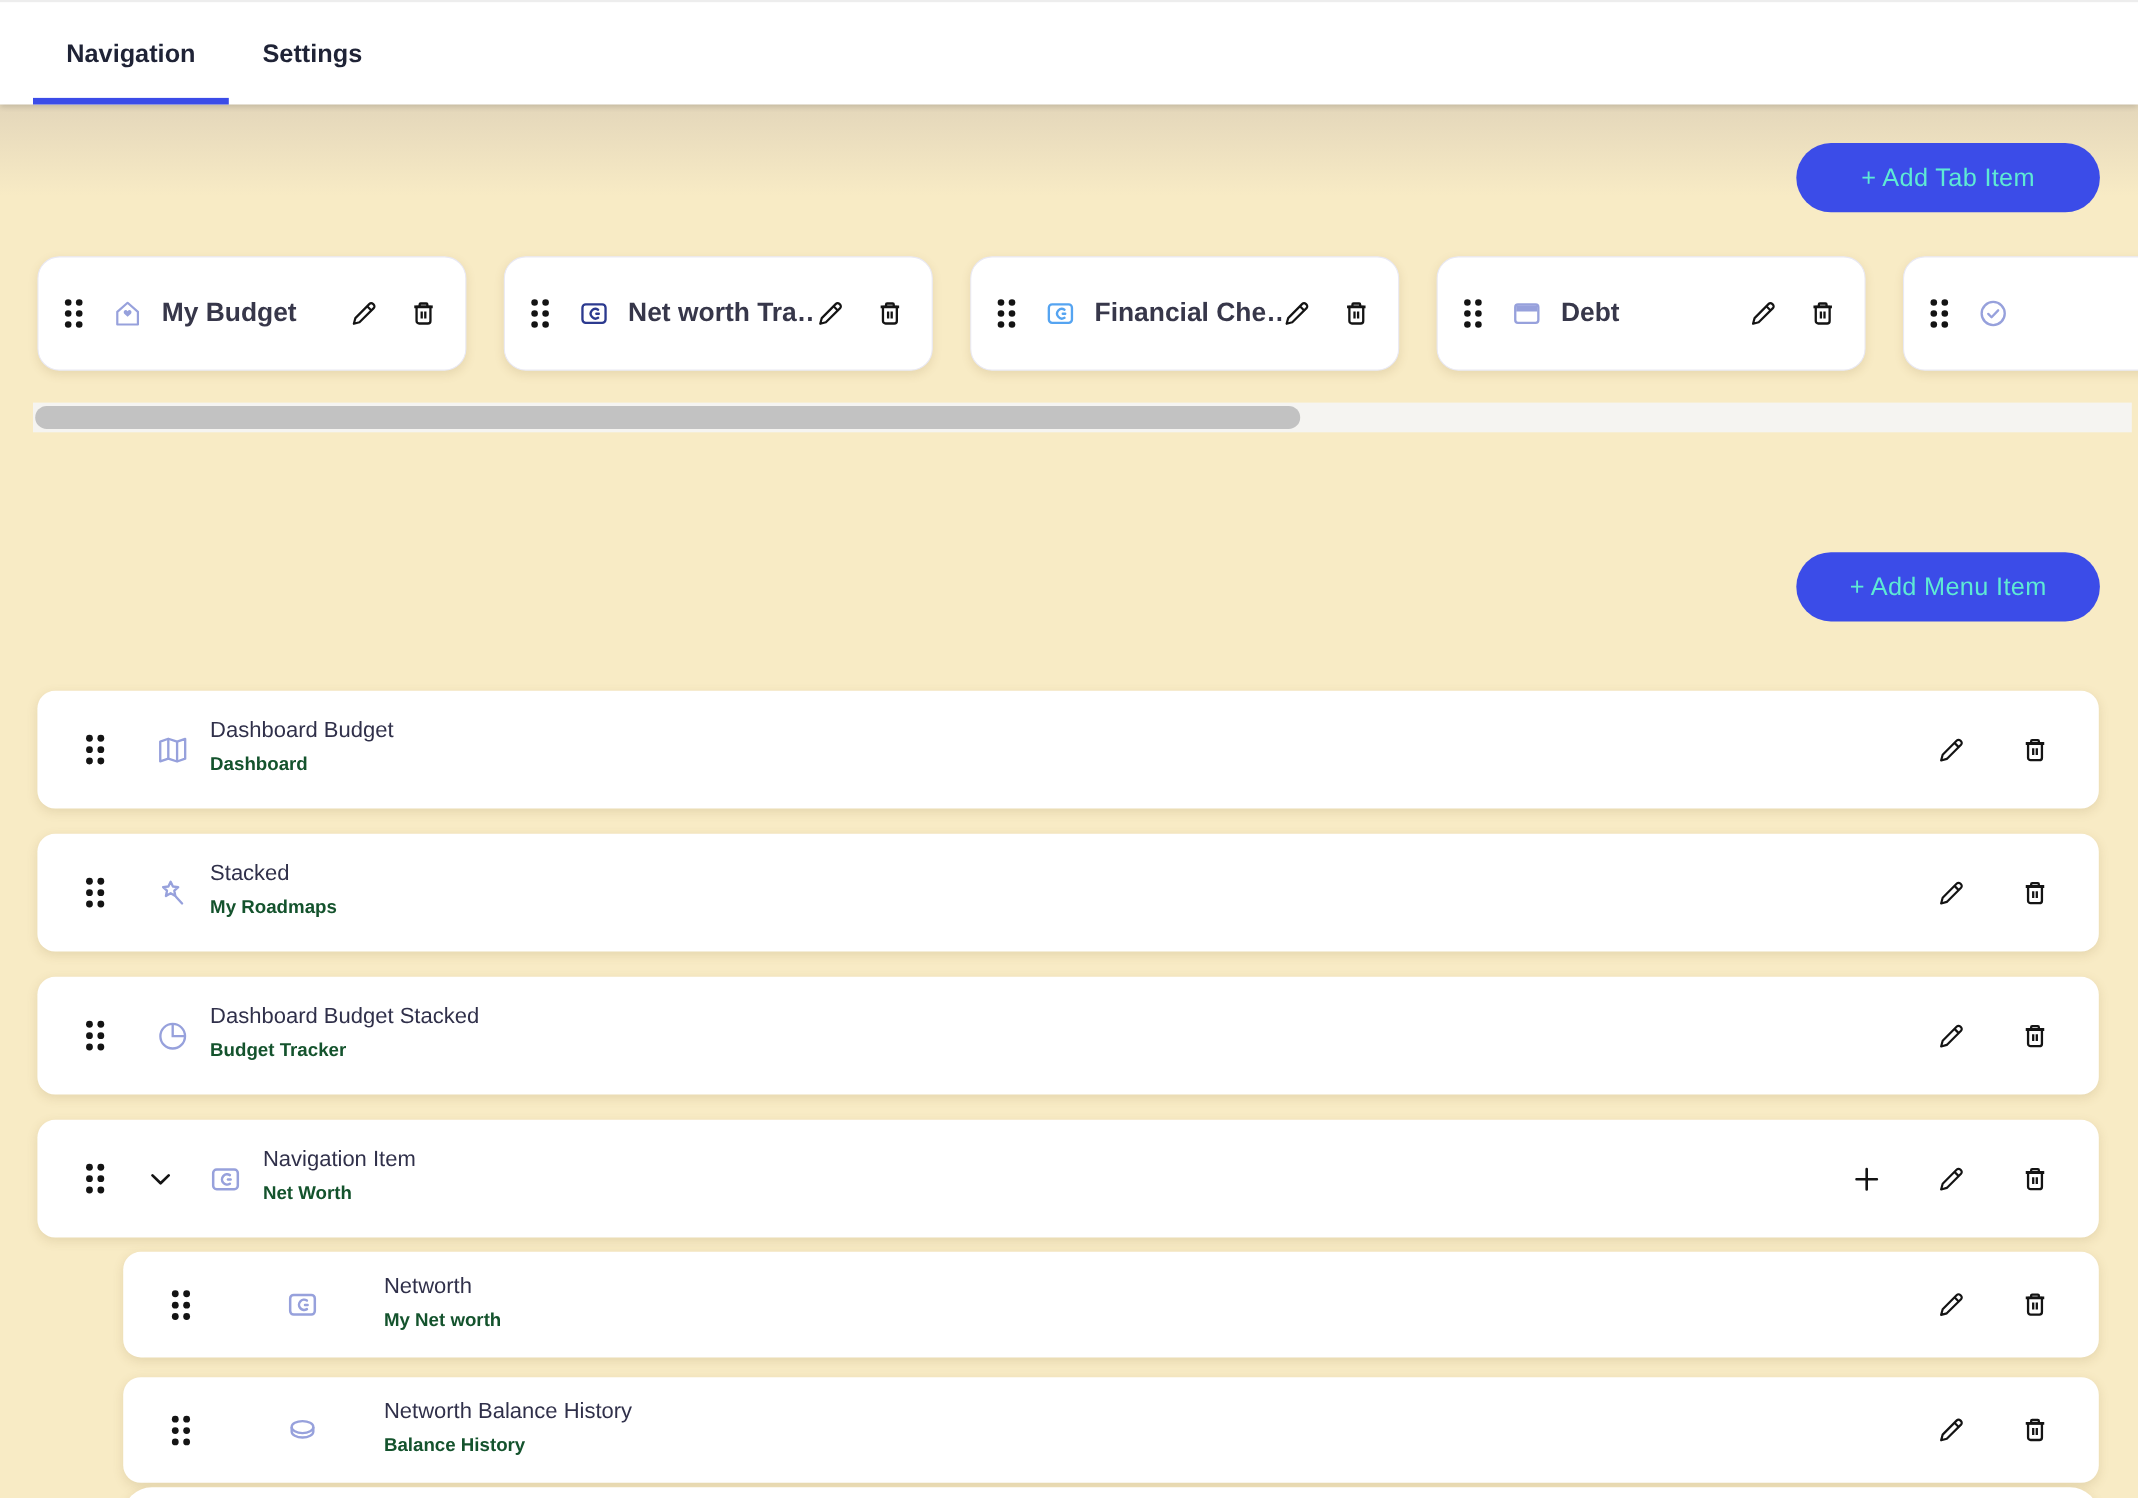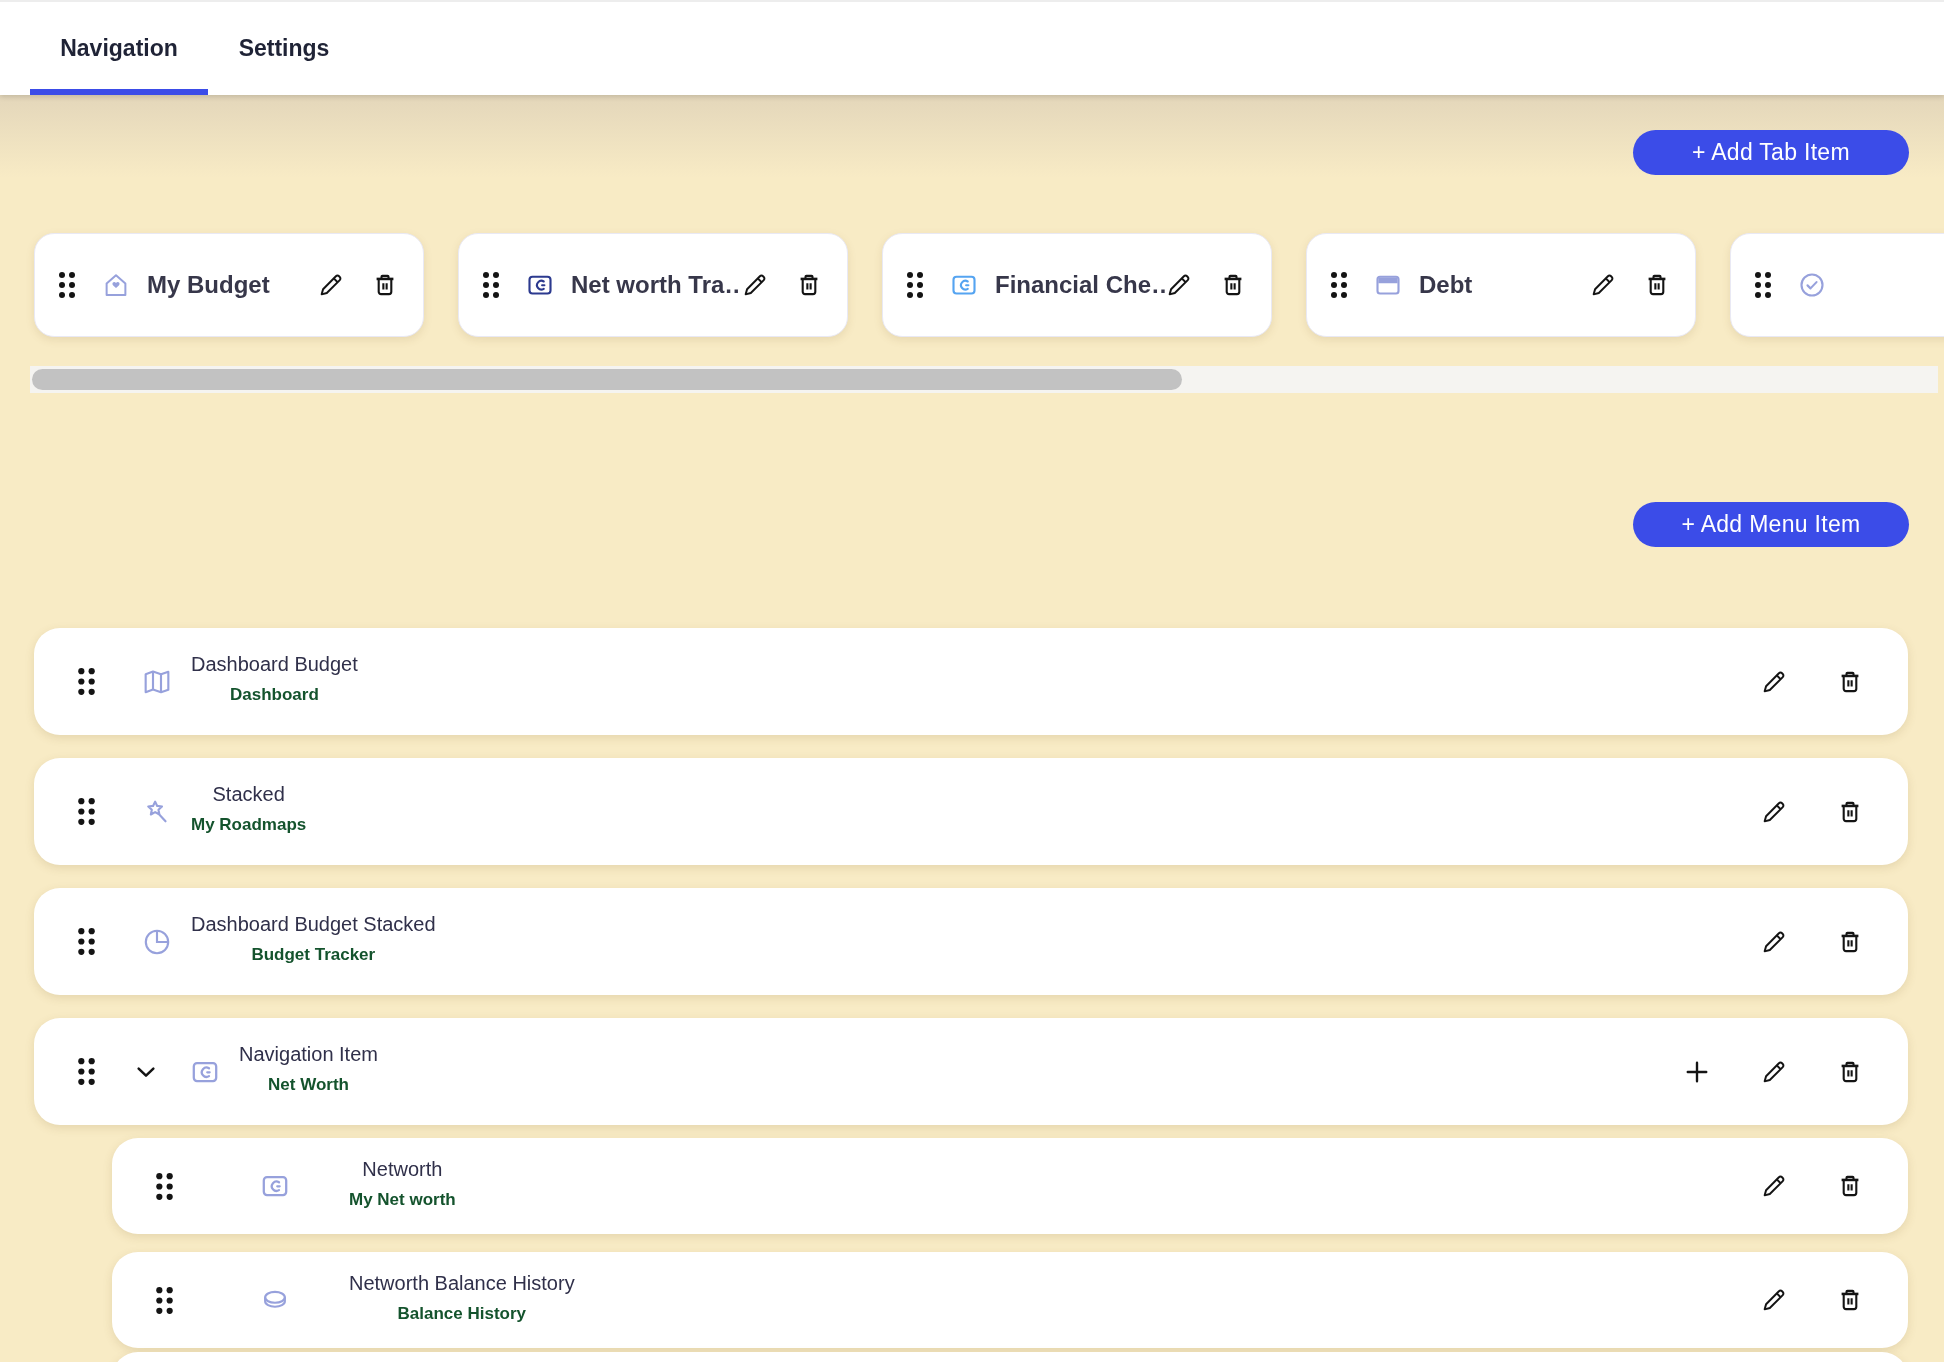--- a/index.html
+++ b/index.html
@@ -12,45 +12,45 @@
           display:flex;align-items:stretch;padding-left:30px;}
   .tab{width:178px;display:flex;align-items:center;justify-content:center;position:relative;
        font-size:23px;font-weight:600;color:#1f2336;cursor:pointer;}
   .tab.settings{width:152px;}
   .tab.active::after{content:"";position:absolute;left:0;right:0;bottom:0;height:6px;background:#3b4ce8;}
 
   
   .content{position:absolute;top:93px;left:0;right:0;bottom:0;
            background:linear-gradient(180deg,#e3d6ba 0px,#f8ebc5 85px,#f8ebc5 100%);}
 
-  .btn{position:absolute;width:276px;height:45px;border:none;border-radius:32px;background:#3b4ce8;
-       color:#ffffff;font-family:inherit;font-size:23px;font-weight:500;letter-spacing:.3px;
+  .btn{position:absolute;width:276px;height:63px;border:none;border-radius:32px;background:#3b4ce8;
+       color:#5eead4;font-family:inherit;font-size:23px;font-weight:500;letter-spacing:.3px;
        display:flex;align-items:center;justify-content:center;cursor:pointer;}
   .btn-add-tab{top:37px;left:1633px;}
   .btn-add-menu{top:409px;left:1633px;}
 
   
   .tabrow{position:absolute;top:140px;left:34px;display:flex;gap:34px;}
   .tcard{flex:0 0 auto;width:390px;height:104px;background:#fff;border:1px solid #e9e9f4;
          border-radius:20px;box-shadow:0 3px 9px rgba(120,95,40,.13);
          display:flex;align-items:center;padding:0 24px 0 22px;box-sizing:border-box;}
   .tcard .tlabel{font-size:24px;font-weight:600;color:#37374a;margin-left:16px;white-space:nowrap;
                  overflow:hidden;max-width:190px;}
   .tcard .dots{margin-right:24px;flex:0 0 auto;}
   .tcard .edit{margin-left:auto;}
   .tcard .del{margin-left:26px;}
 
   
   .scroll-track{position:absolute;top:273px;left:30px;width:1908px;height:27px;background:#f5f4f1;}
   .scroll-thumb{position:absolute;top:3px;left:2px;width:1150px;height:21px;border-radius:11px;background:#c2c2c2;}
 
   
-  .mrow{position:absolute;left:34px;width:1874px;height:107px;background:#fff;border-radius:26px;
+  .mrow{position:absolute;left:34px;width:1874px;height:107px;background:#fff;border-radius:16px;
         box-shadow:0 3px 10px rgba(120,95,40,.15);
-        display:flex;align-items:center;padding:0 44px 0 42px;box-sizing:border-box;text-align:center;}
+        display:flex;align-items:center;padding:0 44px 0 42px;box-sizing:border-box;}
   .mrow.nested{left:112px;width:1796px;height:96px;gap:40px;}
   .mrow .dots{margin-right:44px;flex:0 0 auto;}
   .mrow.group .dots{margin-right:28px;}
   .mrow .chev{margin:0 30px 0 8px;flex:0 0 auto;}
   .mrow .ricon{margin-right:18px;flex:0 0 auto;}
   .mtext{display:flex;flex-direction:column;justify-content:center;}
   .mtype{font-size:20px;font-weight:500;color:#30304a;line-height:27px;}
   .mtitle{font-size:17px;font-weight:700;color:#14532d;line-height:34px;}
   .actions{margin-left:auto;display:flex;align-items:center;gap:48px;}
   .partial-row{position:absolute;left:112px;top:1259px;width:1796px;height:40px;background:#fff;

